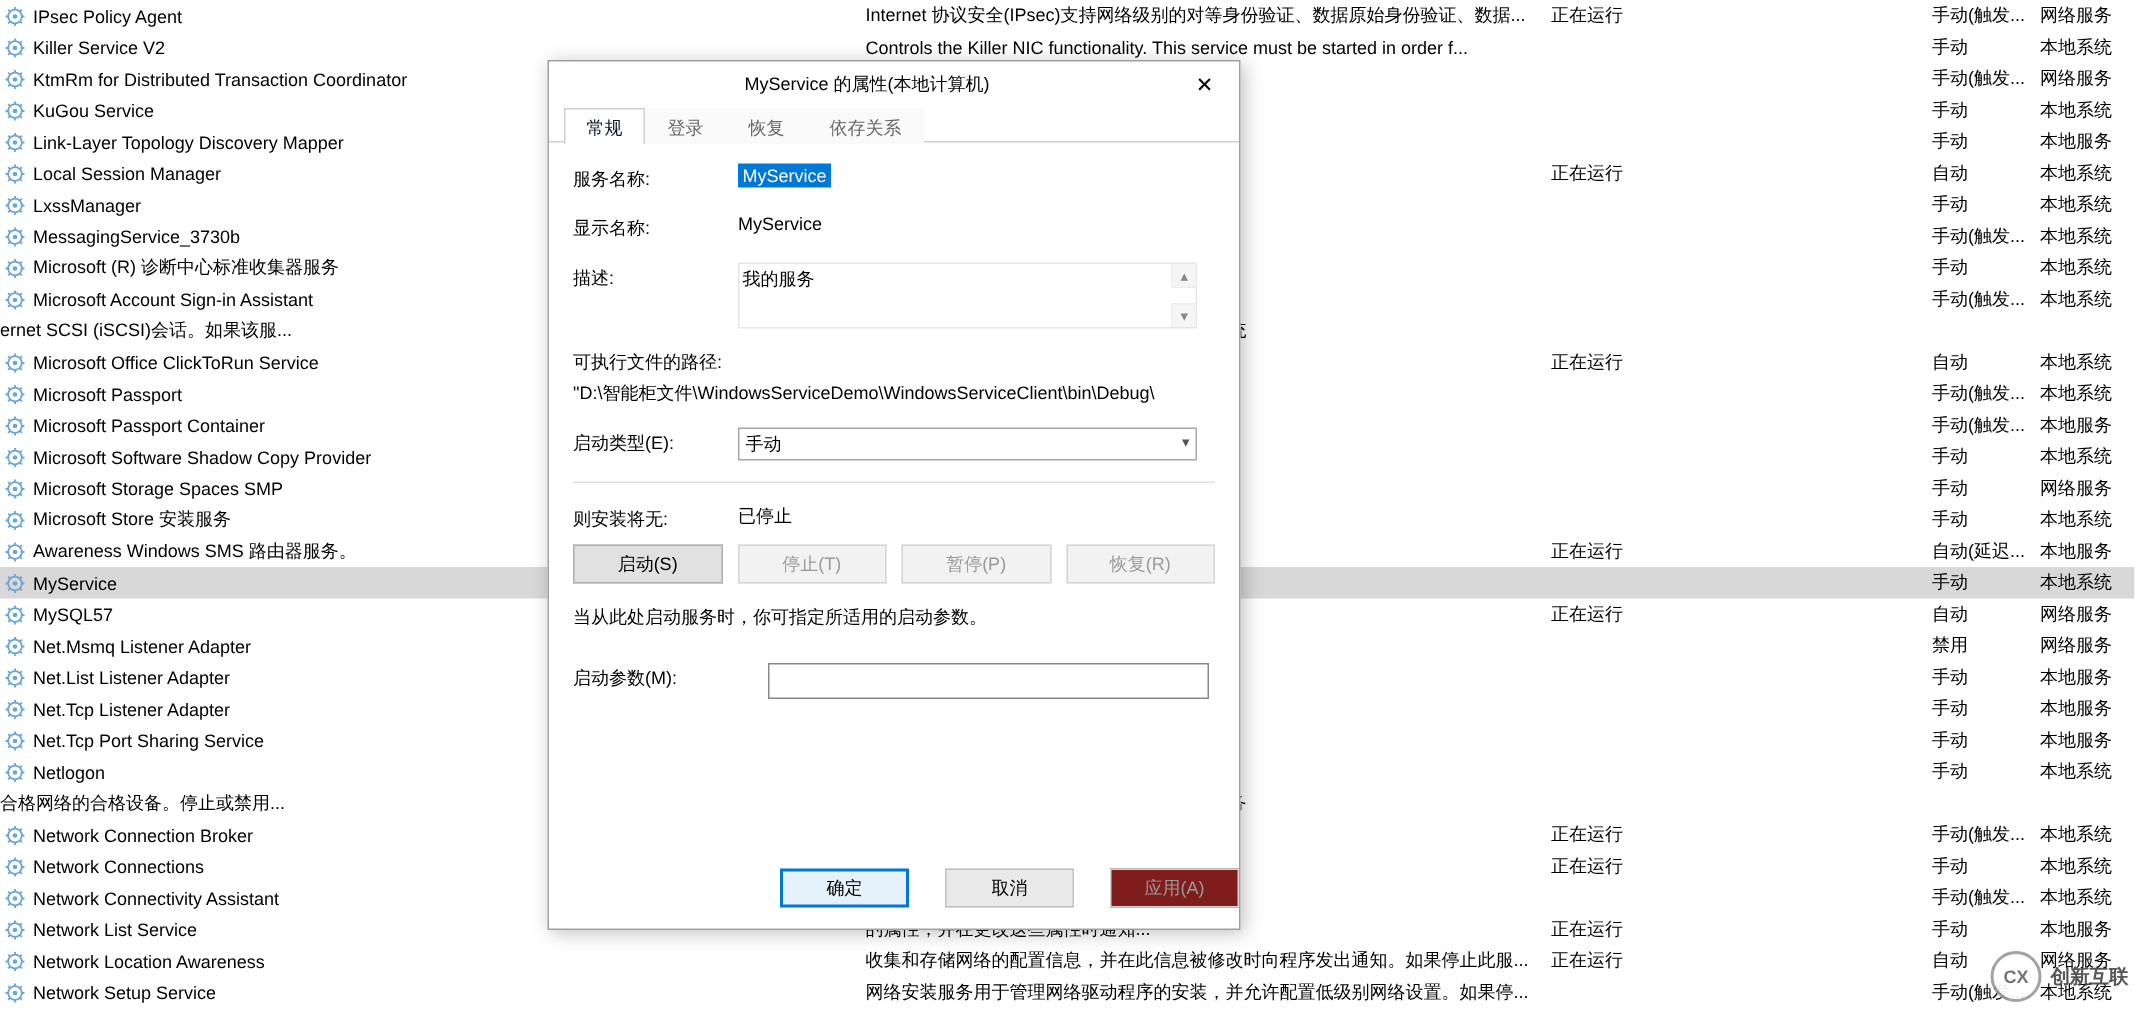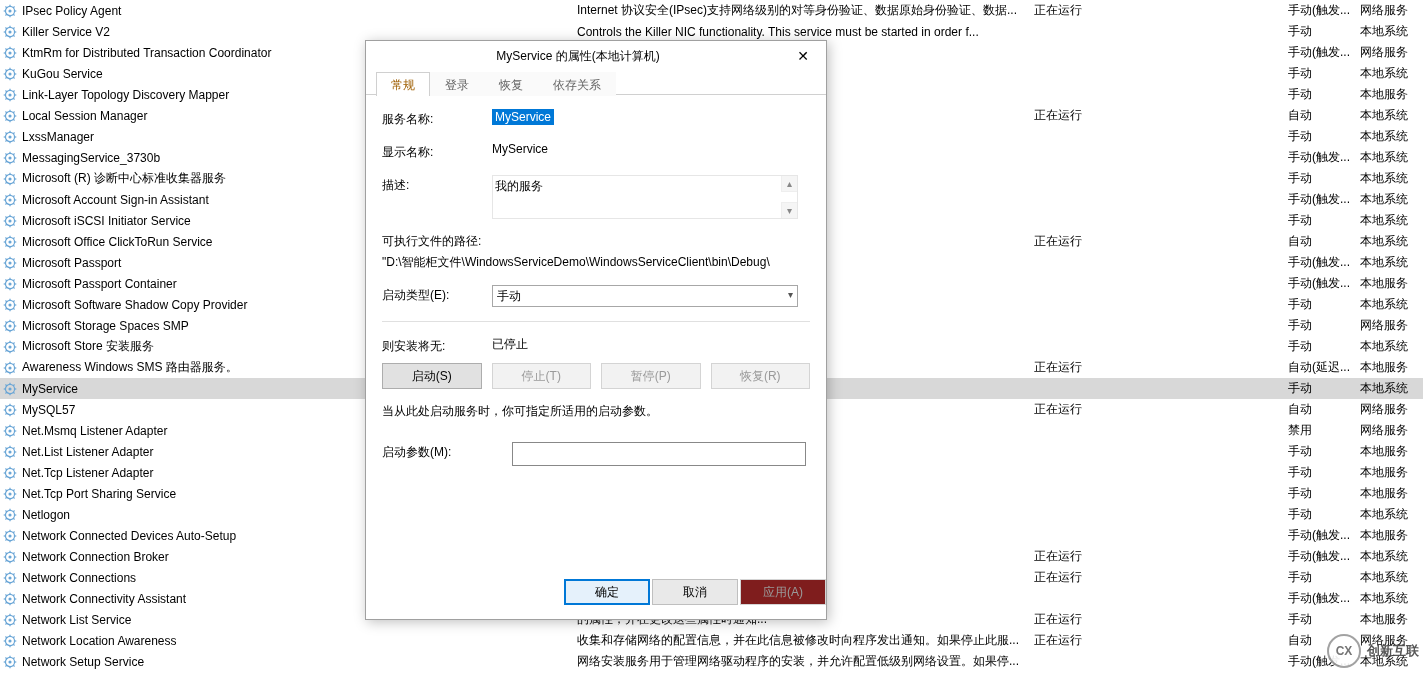--- a/index.html
+++ b/index.html
@@ -81,21 +81,21 @@
     border: 1px solid transparent;
     border-bottom: none;
     color: #666;
     cursor: default;
     position: relative;
     top: 1px;
     background:#fafafa;
   }
   .tab.active {
     border-color: #d0d0d0;
-    color: #a16207;
+    color: #0f172a;
     background: #fff;
     z-index: 2;
   }
   .tab-body {
     flex: 1;
     padding: 14px 16px 0 16px;
   }
   .form-row { display: flex; margin-bottom: 14px; }
   .form-label { width: 110px; padding-top: 2px; }
   .form-value { flex: 1; }
@@ -145,21 +145,21 @@
   }
   .btn:first-child { background:#e1e1e1; border-color:#adadad; }
   .btn.disabled { color: #9a9a9a; background:#f2f2f2; border-color:#d4d4d4; }
   .hint { margin-bottom: 22px; }
   .param-input {
     width: 294px; height: 24px;
     border: 1px solid #888;
     background:#fff;
   }
   .dialog-footer {
-    display:flex; justify-content:flex-end; gap:2px;
+    display:flex; justify-content:flex-end; gap:24px;
     padding: 10px 0 14px 0;
   }
   .dlg-btn {
     width: 86px; height: 26px;
     border: 1px solid #bfbfbf;
     background: #e9e9e9;
     display:flex; align-items:center; justify-content:center;
   }
   .dlg-btn.primary { border: 2px solid #0078d7; background:#e5f1fb; }
   .dlg-btn.disabled { color:#9a9a9a; background:#7f1d1d; border-color:#d4d4d4; }
@@ -429,39 +429,20 @@
           </svg>
         </span>
         <span>Microsoft Account Sign-in Assistant</span>
       </div>
       <div class="col-desc">果此服务已停止，用户将无法使用...</div>
       <div class="col-status"></div>
       <div class="col-startup">手动(触发...</div>
       <div class="col-logon">本地系统</div>
     </div>
     <div class="service-row">
-      <div class="col-name">
-        <span class="gear-icon">
-          <svg viewBox="0 0 16 16">
-            <circle cx="8" cy="8" r="5.2" fill="none" stroke="#6aa6d6" stroke-width="1.4"></circle>
-            <circle cx="8" cy="8" r="1.8" fill="#6aa6d6"></circle>
-            <g stroke="#6aa6d6" stroke-width="1.4">
-              <line x1="8" y1="0.8" x2="8" y2="3"></line>
-              <line x1="8" y1="13" x2="8" y2="15.2"></line>
-              <line x1="0.8" y1="8" x2="3" y2="8"></line>
-              <line x1="13" y1="8" x2="15.2" y2="8"></line>
-              <line x1="2.8" y1="2.8" x2="4.4" y2="4.4"></line>
-              <line x1="11.6" y1="11.6" x2="13.2" y2="13.2"></line>
-              <line x1="2.8" y1="13.2" x2="4.4" y2="11.6"></line>
-              <line x1="11.6" y1="4.4" x2="13.2" y2="2.8"></line>
-            </g>
-          </svg>
-        </span>
-        <span>Microsoft iSCSI Initiator Service</span>
-      </div>
       <div class="col-desc">ernet SCSI (iSCSI)会话。如果该服...</div>
       <div class="col-status"></div>
       <div class="col-startup">手动</div>
       <div class="col-logon">本地系统</div>
     </div>
     <div class="service-row">
       <div class="col-name">
         <span class="gear-icon">
           <svg viewBox="0 0 16 16">
             <circle cx="8" cy="8" r="5.2" fill="none" stroke="#6aa6d6" stroke-width="1.4"></circle>
@@ -804,39 +785,20 @@
           </svg>
         </span>
         <span>Netlogon</span>
       </div>
       <div class="col-desc">之间的安全通道。如果此服务被停...</div>
       <div class="col-status"></div>
       <div class="col-startup">手动</div>
       <div class="col-logon">本地系统</div>
     </div>
     <div class="service-row">
-      <div class="col-name">
-        <span class="gear-icon">
-          <svg viewBox="0 0 16 16">
-            <circle cx="8" cy="8" r="5.2" fill="none" stroke="#6aa6d6" stroke-width="1.4"></circle>
-            <circle cx="8" cy="8" r="1.8" fill="#6aa6d6"></circle>
-            <g stroke="#6aa6d6" stroke-width="1.4">
-              <line x1="8" y1="0.8" x2="8" y2="3"></line>
-              <line x1="8" y1="13" x2="8" y2="15.2"></line>
-              <line x1="0.8" y1="8" x2="3" y2="8"></line>
-              <line x1="13" y1="8" x2="15.2" y2="8"></line>
-              <line x1="2.8" y1="2.8" x2="4.4" y2="4.4"></line>
-              <line x1="11.6" y1="11.6" x2="13.2" y2="13.2"></line>
-              <line x1="2.8" y1="13.2" x2="4.4" y2="11.6"></line>
-              <line x1="11.6" y1="4.4" x2="13.2" y2="2.8"></line>
-            </g>
-          </svg>
-        </span>
-        <span>Network Connected Devices Auto-Setup</span>
-      </div>
       <div class="col-desc">合格网络的合格设备。停止或禁用...</div>
       <div class="col-status"></div>
       <div class="col-startup">手动(触发...</div>
       <div class="col-logon">本地服务</div>
     </div>
     <div class="service-row">
       <div class="col-name">
         <span class="gear-icon">
           <svg viewBox="0 0 16 16">
             <circle cx="8" cy="8" r="5.2" fill="none" stroke="#6aa6d6" stroke-width="1.4"></circle>

